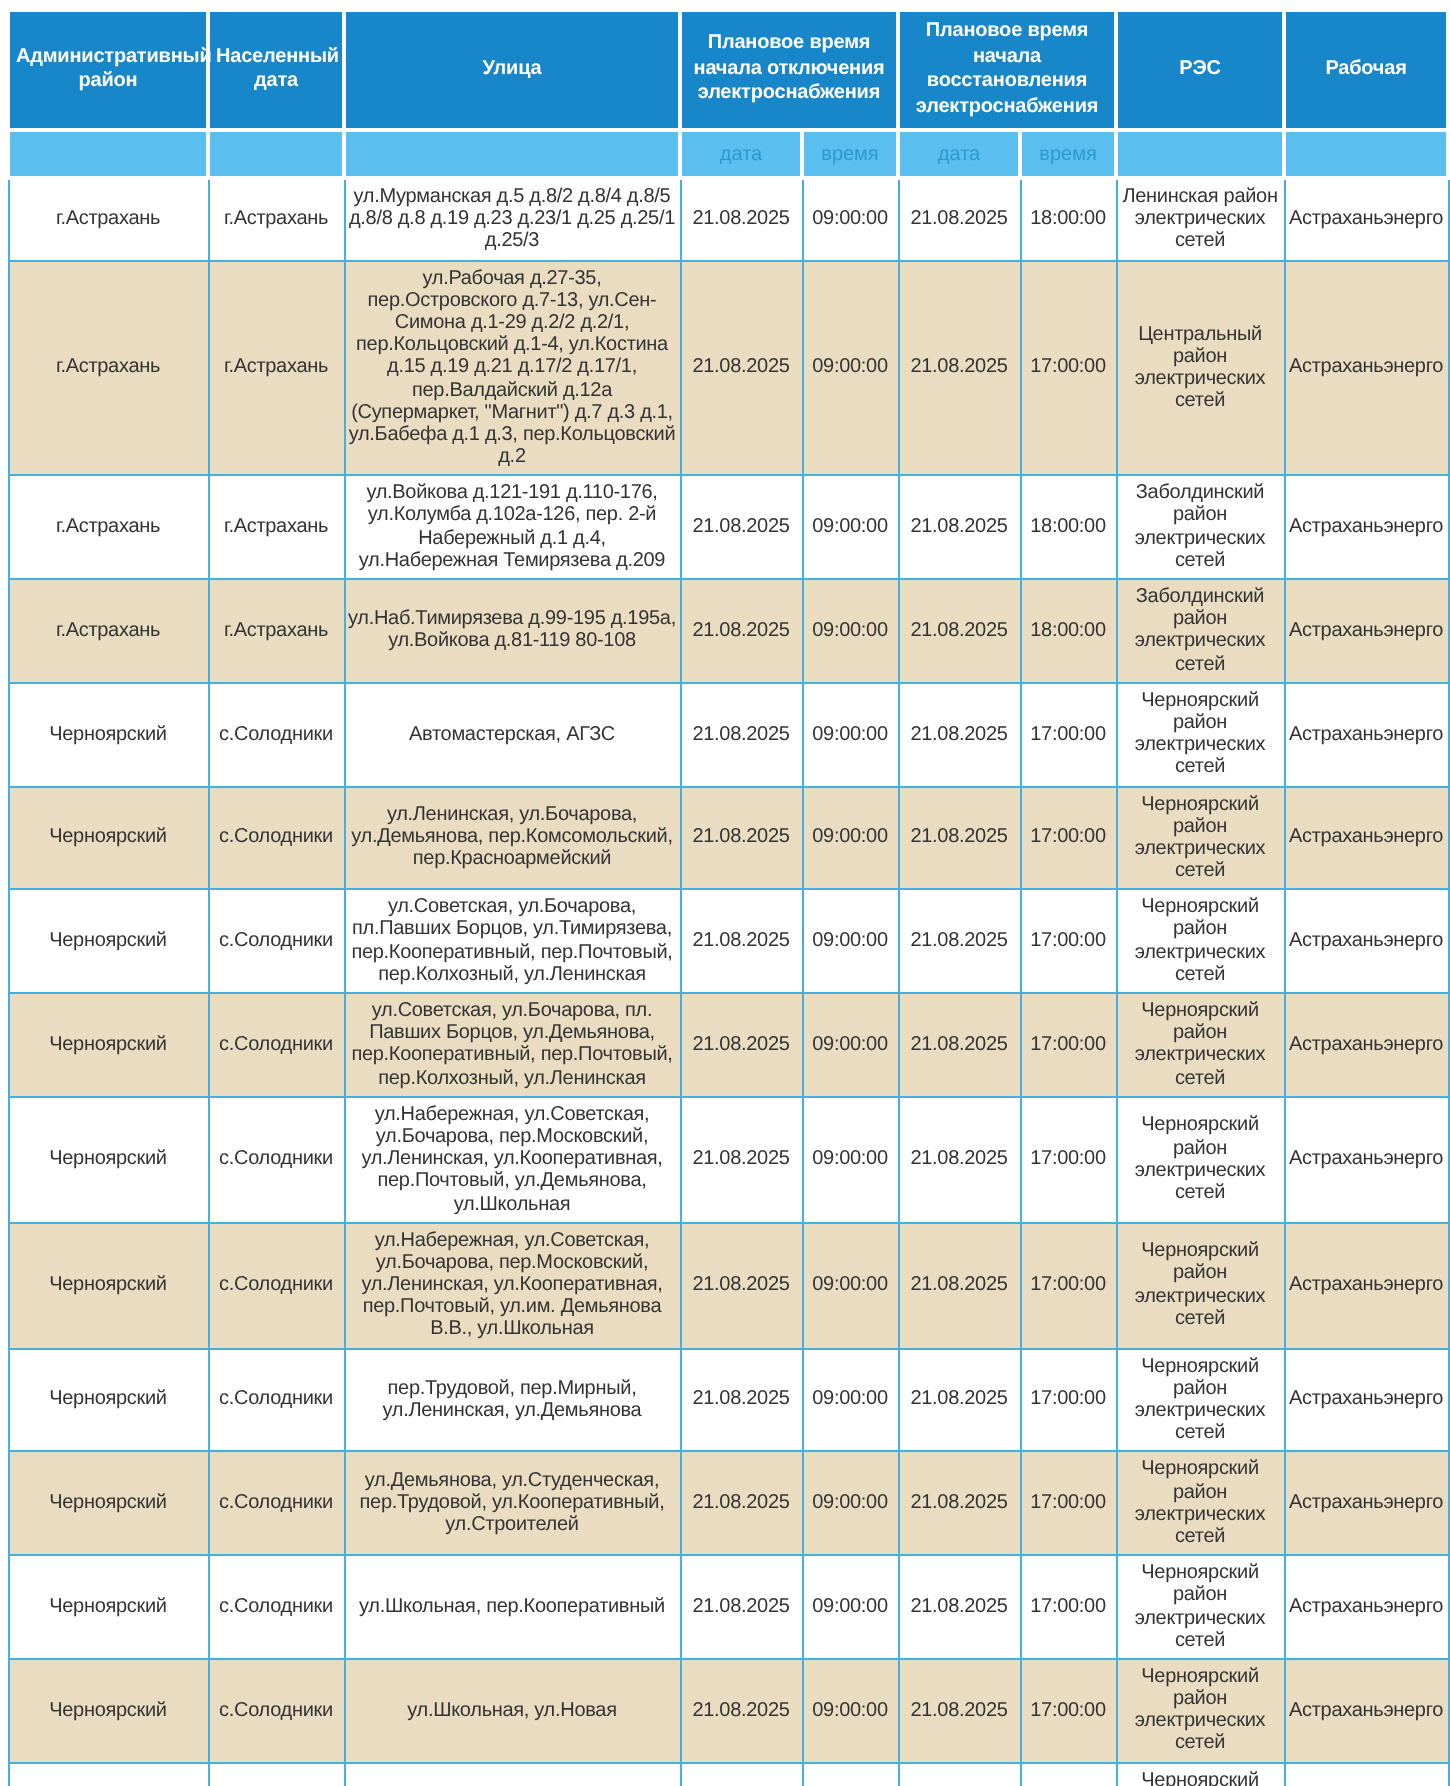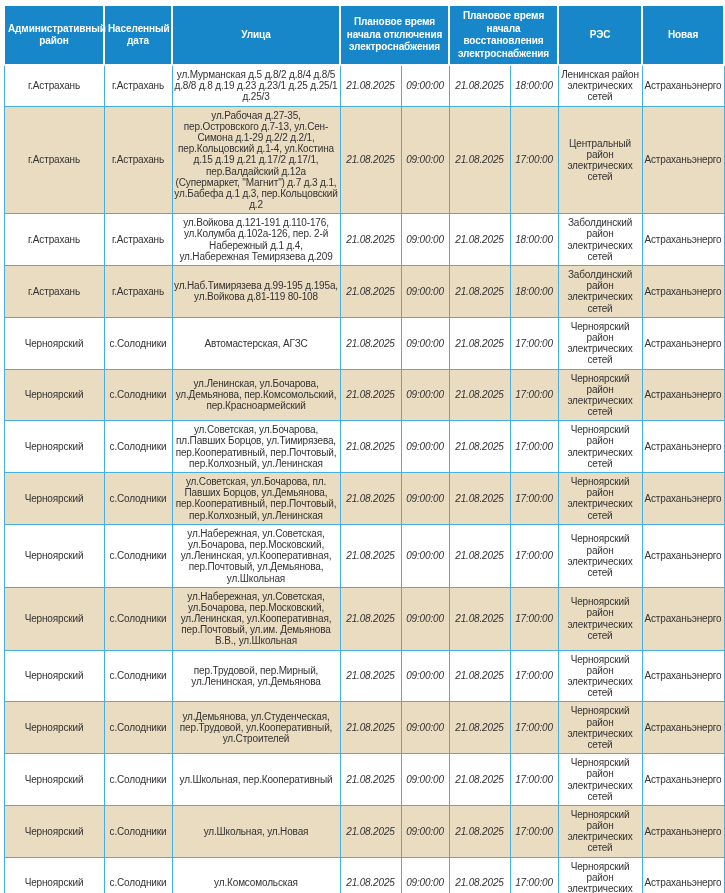--- a/index.html
+++ b/index.html
@@ -49,21 +49,21 @@
     color: #333333;
     text-align: center;
     vertical-align: middle;
     padding: 3px 1px;
     line-height: 1.12;
     letter-spacing: -0.15px;
     overflow: hidden;
     background: #ffffff;
   }
   tr.alt td { background: #e9dcc1; }
-  td.nowrap { white-space: nowrap; font-style: italic; }
+  td.nowrap { white-space: nowrap; }
 </style>
 </head>
 <body>
 
 <div class="page">
   <table class="outage">
     <colgroup>
       <col style="width:100px">
         <col style="width:68px">
         <col style="width:168px">
@@ -75,21 +75,32 @@
         <col style="width:82px">
     </colgroup>
     <thead>
       <tr class="main-header">
         <th>Административный район</th>
         <th>Населенный дата</th>
         <th>Улица</th>
         <th colspan="2">Плановое время начала отключения электроснабжения</th>
         <th colspan="2">Плановое время начала восстановления электроснабжения</th>
         <th>РЭС</th>
-        <th>Новая</th>
+        <th>Рабочая</th>
+      </tr>
+      <tr class="sub-header">
+        <th></th>
+        <th></th>
+        <th></th>
+        <th>дата</th>
+        <th>время</th>
+        <th>дата</th>
+        <th>время</th>
+        <th></th>
+        <th></th>
       </tr>
     </thead>
     <tbody>
         <tr>
           <td>г.Астрахань</td>
           <td>г.Астрахань</td>
           <td>ул.Мурманская д.5 д.8/2 д.8/4 д.8/5 д.8/8 д.8 д.19 д.23 д.23/1 д.25 д.25/1 д.25/3</td>
           <td class="nowrap">21.08.2025</td>
           <td class="nowrap">09:00:00</td>
           <td class="nowrap">21.08.2025</td>

